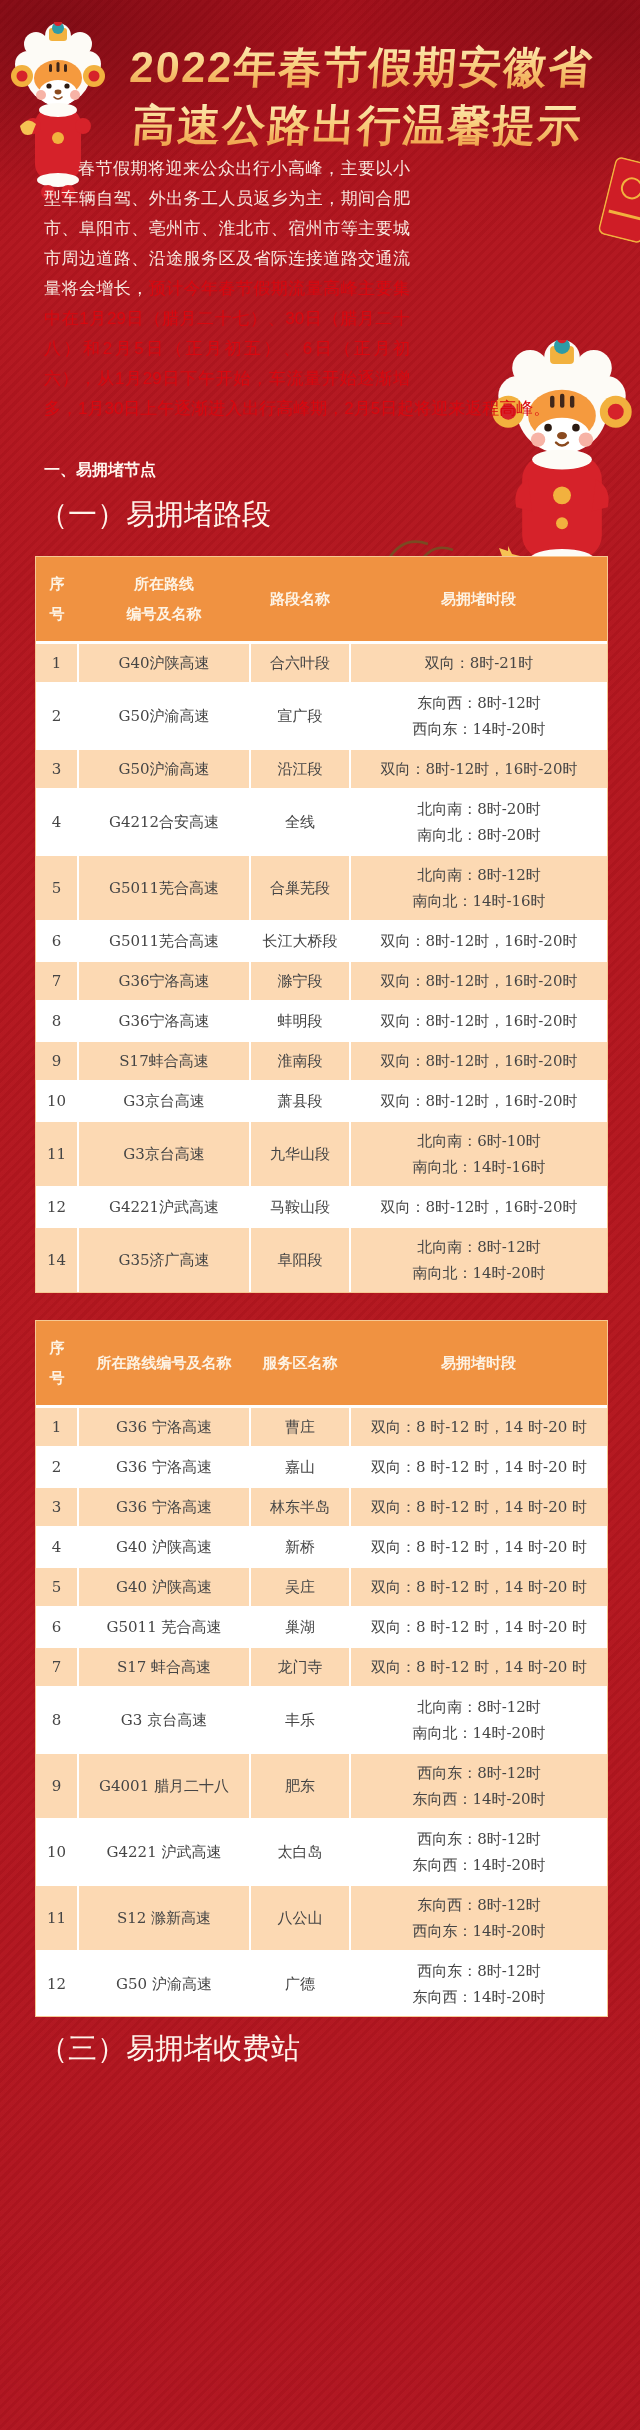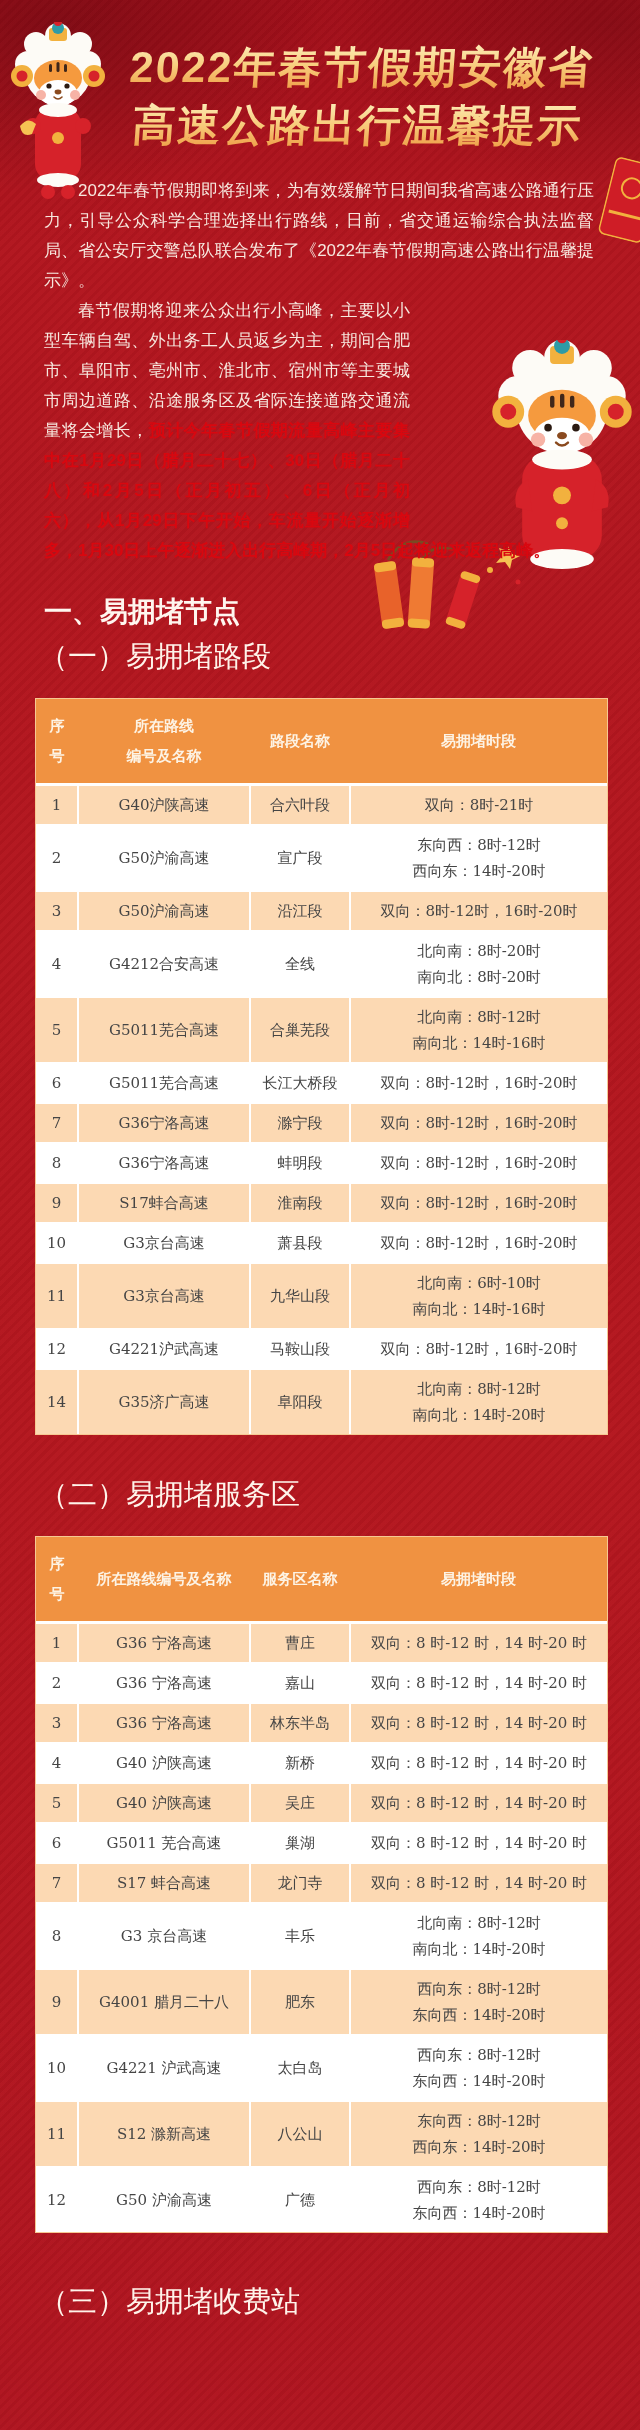--- a/index.html
+++ b/index.html
@@ -27,25 +27,25 @@
     -webkit-background-clip:text;background-clip:text;color:transparent;
     text-shadow:0 0 0 transparent;
   }
 
   
   .para{
     margin:22px 46px 0 44px;text-indent:2em;text-align:justify;
     font-size:17px;line-height:30px;color:#f7e7de;font-weight:500;
   }
   .para.second{margin-top:0;}
-  .hl{color:#d9070f;font-weight:700;}
+  .hl{color:#d9070f;font-weight:400;}
   .tiger-spacer{float:right;width:176px;height:132px;margin:88px 0 0 8px;}
 
   
-  .h-section{margin:30px 16px 0 44px;font-size:28px;line-height:32px;font-weight:700;color:#fff6ef;}
+  .h-section{margin:30px 16px 0 44px;font-size:16px;line-height:32px;font-weight:700;color:#fff6ef;}
   .h-sub{margin:13px 0 0 39px;font-size:29px;line-height:30px;font-weight:500;color:#fff3ea;}
 
   
   .table-wrap{margin:27px 32px 0 35px;border:1px solid #f6c893;background:#fff;}
   table.tbl{width:100%;border-collapse:collapse;table-layout:fixed;
     font-family:"DejaVu Serif","Liberation Serif",serif;}
   .tbl thead tr{background:#f09241;}
   .tbl th{
     padding:12px 2px;font-size:15px;font-weight:700;color:#fdf3e4;
     border-bottom:3px solid #ffffff;text-align:center;
@@ -164,21 +164,20 @@
     <circle cx="160 " cy="52" r="2.5" fill="#d6222a"></circle>
   </svg>
 
   <div class="content">
 
     <div class="title-block">
       <div class="title-line">2022年春节假期安徽省</div>
       <div class="title-line">高速公路出行温馨提示</div>
     </div>
 
-    <p class="para">2022年春节假期即将到来，为有效缓解节日期间我省高速公路通行压力，引导公众科学合理选择出行路线，日前，省交通运输综合执法监督局、省公安厅交警总队联合发布了《2022年春节假期高速公路出行温馨提示》。</p>
 
     <p class="para second">
       <span class="tiger-spacer"></span>
       <span>春节假期将迎来公众出行小高峰，主要以小型车辆自驾、外出务工人员返乡为主，期间合肥市、阜阳市、亳州市、淮北市、宿州市等主要城市周边道路、沿途服务区及省际连接道路交通流量将会增长，</span><span class="hl">预计今年春节假期流量高峰主要集中在1月29日（腊月二十七）、30日（腊月二十八）和2月5日（正月初五）、6日（正月初六），从1月29日下午开始，车流量开始逐渐增多，1月30日上午逐渐进入出行高峰期，2月5日起将迎来返程高峰。</span>
     </p>
 
     <h2 class="h-section">一、易拥堵节点</h2>
 
     <h3 class="h-sub">（一）易拥堵路段</h3>
 
@@ -393,21 +392,20 @@
               </td>
               <td>
                 <div class="ln">北向南：8时-12时</div>
                 <div class="ln">南向北：14时-20时</div>
               </td>
             </tr>
           </tbody>
         </table>
       </div>
 
-    <h3 class="h-sub" style="margin-top:44px;">（二）易拥堵服务区</h3>
 
     <div class="table-wrap" id="table2">
         <table class="tbl">
           <colgroup>
             <col style="width: 42px;">
             <col style="width: 172px;">
             <col style="width: 100px;">
             <col>
           </colgroup>
           <thead>
@@ -598,16 +596,16 @@
               </td>
               <td>
                 <div class="ln">西向东：8时-12时</div>
                 <div class="ln">东向西：14时-20时</div>
               </td>
             </tr>
           </tbody>
         </table>
       </div>
 
-    <h3 class="h-sub" style="margin-top:53px;">（三）易拥堵收费站</h3>
+    <h3 class="h-sub" style="margin-top:16px;">（三）易拥堵收费站</h3>
 
   </div>
 </div>
 
 </body></html>

